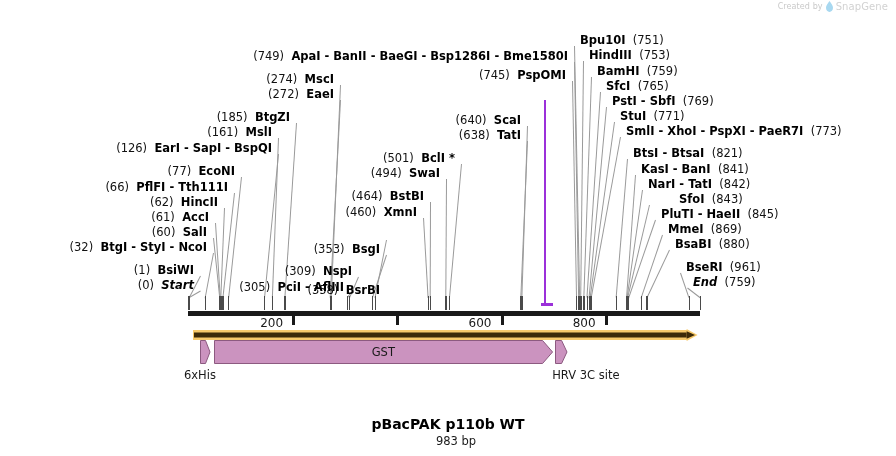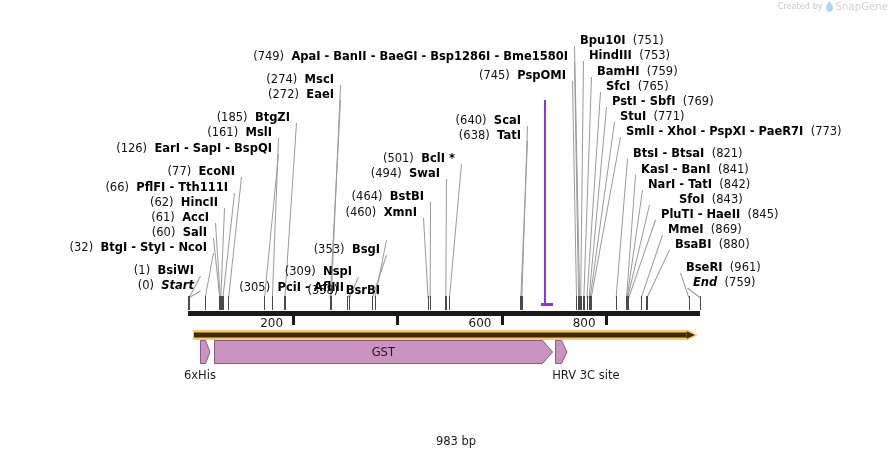--- a/index.html
+++ b/index.html
@@ -235,14 +235,15 @@
       <div class="gst-name" style="left:383.3204476093591px;top:345px;transform:translateX(-50%);">GST</div>
       <div class="feat-label" style="left:183.9796541200407px;top:368px;">6xHis</div>
       <div class="feat-label" style="left:552.2024415055951px;top:368px;">HRV 3C site</div>
     </div>
 
   <div id="primer">
       <div class="purple-line" style="left:541.1393692777212px;top:303px;width:11.458799593082404px;height:3px;"></div>
    <div class="purple-line" style="left:544.1393692777212px;top:100px;width:1.4px;height:203px;"></div>
     </div>
 
+  <div class="title" style="top:416px;">pBacPAK p110b WT</div>
   <div class="subtitle" style="top:434px;">983 bp</div>
 </div>
 
 </body></html>

